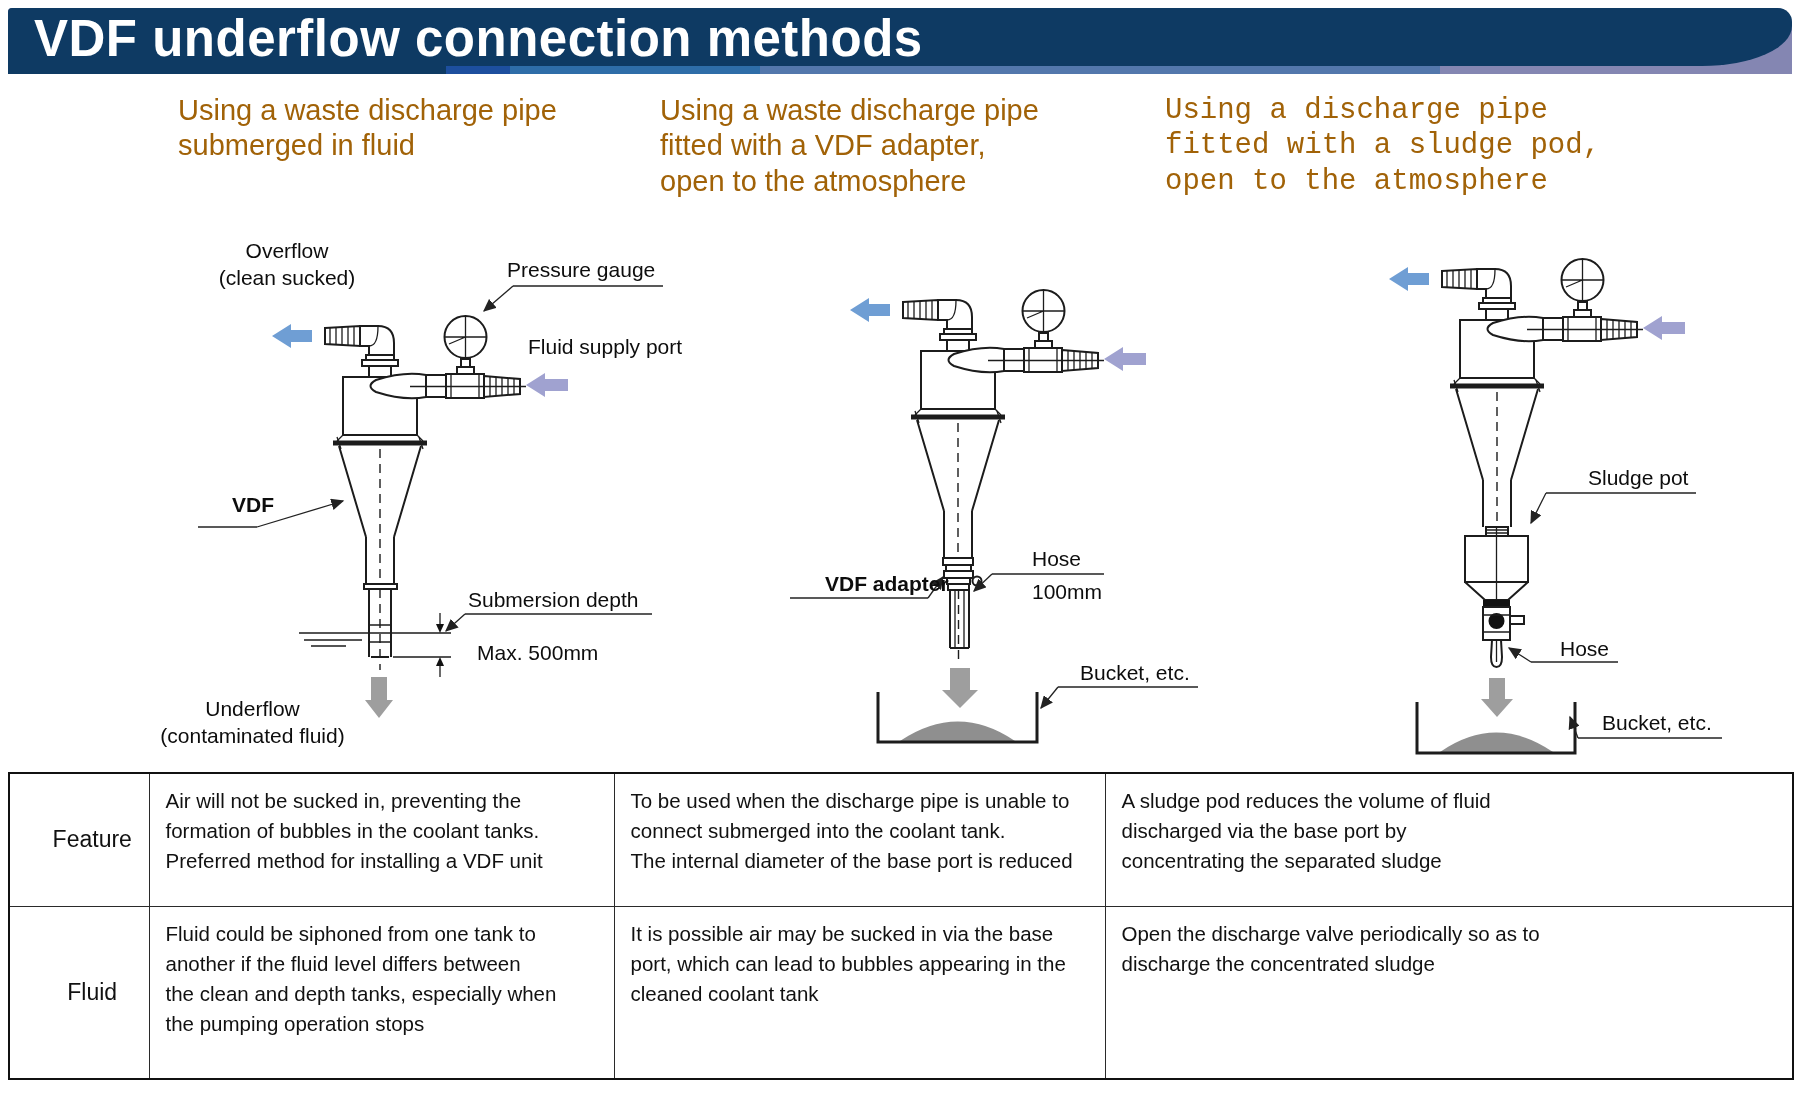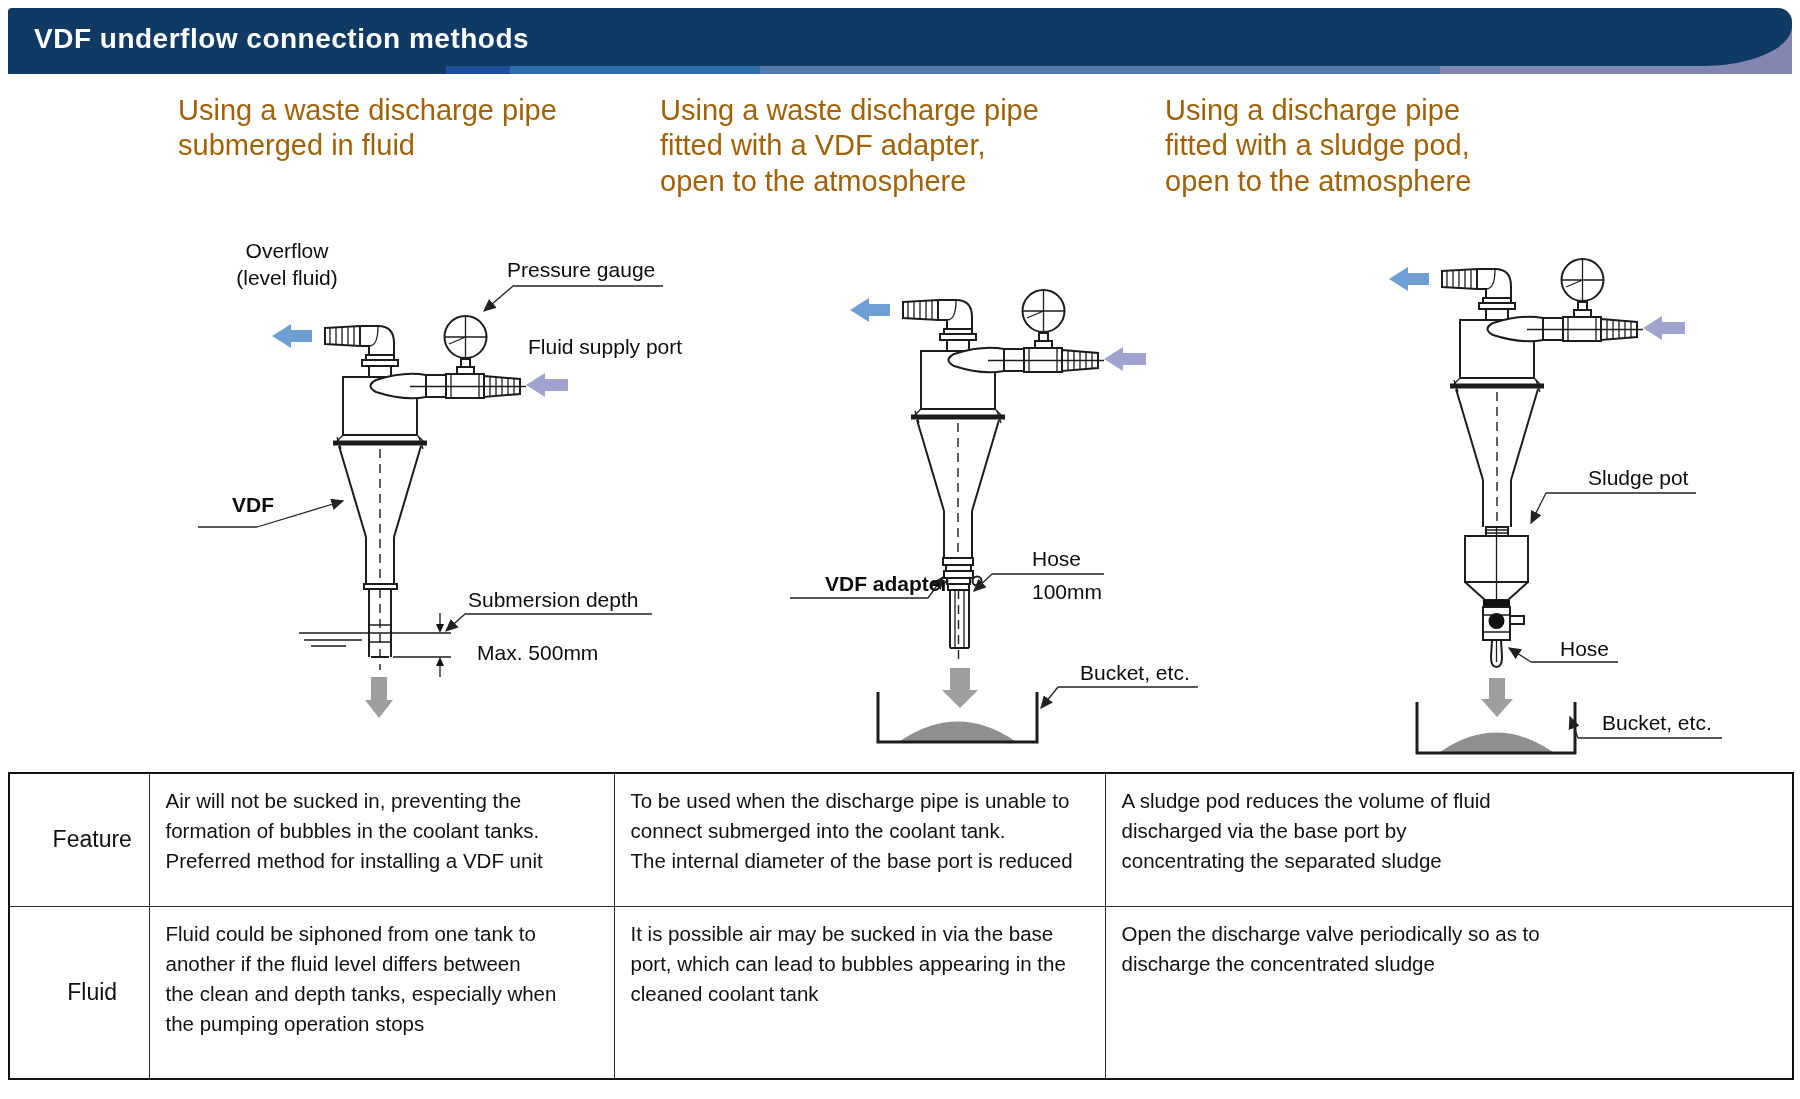--- a/index.html
+++ b/index.html
@@ -4,30 +4,30 @@
 <style>
   html,body{margin:0;padding:0;background:#ffffff;}
   .page{position:relative;width:1800px;height:1099px;background:#fff;overflow:hidden;
         font-family:"Liberation Sans", sans-serif;color:#111;}
 
   
   .banner{position:absolute;left:8px;top:8px;width:1784px;height:66px;
           background:#8486b2;border-radius:4px 16px 0 0;}
   .banner-navy{position:absolute;left:0;top:0;width:100%;height:58px;background:#0e3a63;
                border-radius:4px 14px 90px 0 / 4px 14px 40px 0;}
-  .banner-navy h1{margin:0;padding:6px 0 0 26px;font-size:28px;font-weight:bold;color:#ffffff;
+  .banner-navy h1{margin:0;padding:6px 0 0 26px;font-size:51px;font-weight:bold;color:#ffffff;
                   letter-spacing:0.5px;line-height:50px;}
   .banner-strip{position:absolute;left:0;bottom:0;width:100%;height:8px;
      background:linear-gradient(to right,#0e3a63 0,#0e3a63 438px,#1d4f9e 438px,#1d4f9e 502px,
         #2e6da8 502px,#2e6da8 752px,#5377ac 752px,#5377ac 1432px,#8486b2 1432px,#8486b2 100%);}
 
   
   .colhead{position:absolute;top:93px;width:460px;font-size:29px;line-height:1.22;
            white-space:pre-line;color:#a16207;}
-  .colhead.h1{left:178px;} .colhead.h2{left:660px;} .colhead.h3{left:1165px;}
+  .colhead.h1{left:178px;} .colhead.h2{left:660px;} .colhead.h3{left:1165px;font-family:Liberation Mono, monospace;}
 
   
   .diagram{position:absolute;top:210px;width:560px;height:560px;}
   .diagram.d1{left:150px;} .diagram.d2{left:700px;} .diagram.d3{left:1240px;}
   .diagram svg{position:absolute;left:0;top:0;}
 
   .lbl{position:absolute;font-size:21px;line-height:1.28;white-space:pre-line;color:#0d0d0d;}
   .lbl.b{font-weight:bold;}
   .lbl.c{text-align:center;}
 
@@ -149,26 +149,28 @@
       <path class="arr-gray" d="M 221 467 L 237 467 L 237 490 L 243 490 L 229 508 L 215 490 L 221 490 Z"></path>
 
       <path class="leader" d="M 363 76 H 513"></path>
       <path class="leader" marker-end="url(#ah)" d="M 363 76 L 334 101"></path>
       <path class="leader" d="M 48 317 H 107"></path>
       <path class="leader" marker-end="url(#ah)" d="M 107 317 L 193 291"></path>
       <path class="leader" d="M 315 404 H 502"></path>
       <path class="leader" marker-end="url(#ah)" d="M 315 404 L 296 421"></path>
     </svg>
     <div class="lbl c" style="left:37px;top:28px;width:200px;">Overflow
-(level fluid)</div>
+(clean sucked)</div>
     <div class="lbl" style="left:357px;top:47px;">Pressure gauge</div>
     <div class="lbl" style="left:378px;top:124px;">Fluid supply port</div>
     <div class="lbl b" style="left:53px;top:282px;margin-left:29px;">VDF</div>
     <div class="lbl" style="left:318px;top:377px;">Submersion depth</div>
     <div class="lbl" style="left:327px;top:430px;">Max. 500mm</div>
+    <div class="lbl c" style="left:0px;top:486px;width:205px;">Underflow
+(contaminated fluid)</div>
   </div>
 
   <div class="diagram d2">
     <svg width="560" height="560" viewBox="0 0 560 560">
       <use href="#cyclone-top" transform="translate(258,87)"></use>
 
       <rect class="ln wfill" x="243" y="348" width="30" height="7"></rect>
       <rect class="ln wfill" x="246" y="355" width="25" height="6"></rect>
       <rect class="ln wfill" x="244" y="361" width="29" height="7"></rect>
       <circle class="ln wfill" cx="277" cy="371" r="4.5"></circle>

